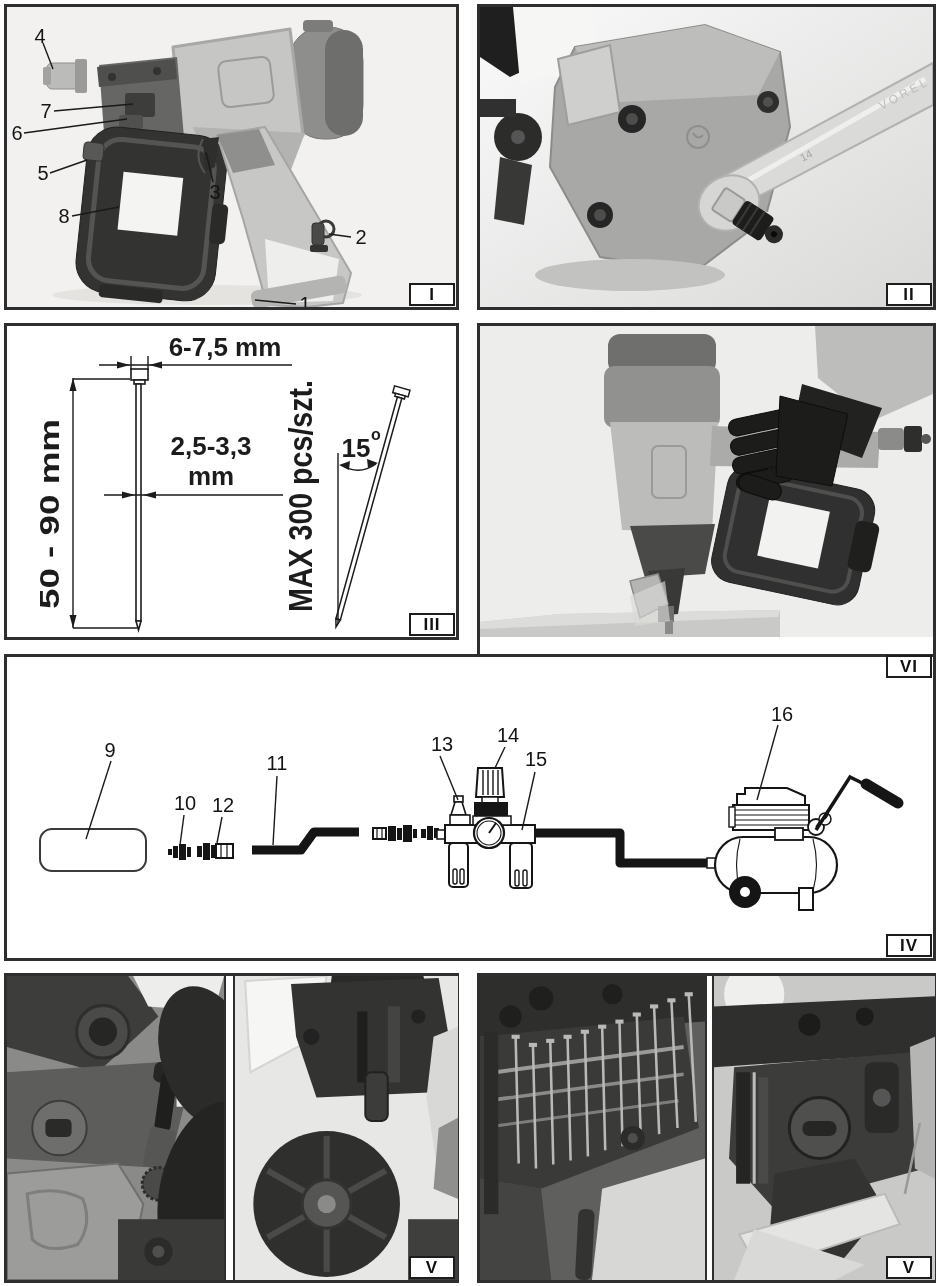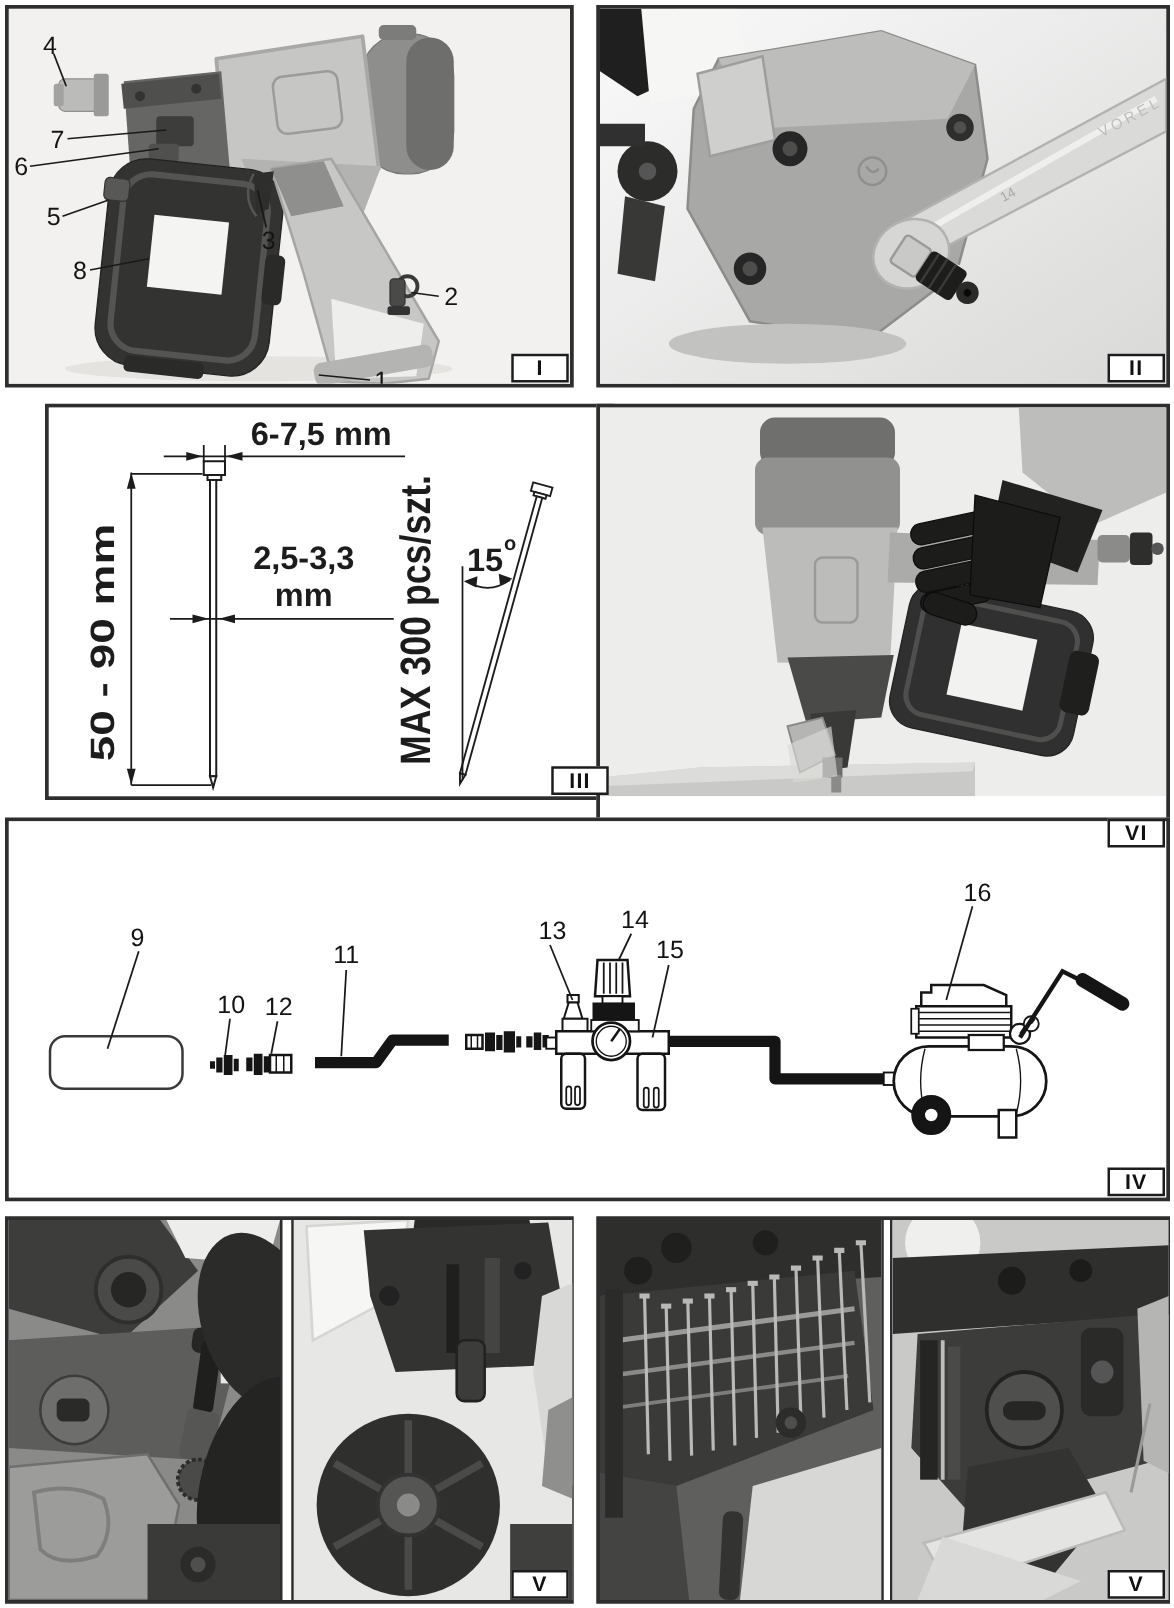--- a/index.html
+++ b/index.html
@@ -143,21 +143,21 @@
         <line x1="14" y1="-14" x2="14" y2="14" stroke="#3a3a3a" stroke-width="2"></line>
         <line x1="22" y1="-14" x2="22" y2="14" stroke="#3a3a3a" stroke-width="2"></line>
         <line x1="30" y1="-14" x2="30" y2="14" stroke="#3a3a3a" stroke-width="2"></line>
         <circle cx="50" cy="0" r="9" fill="#2a2a29"></circle>
           <circle cx="50" cy="0" r="3" fill="#0a0a0a"></circle>
       </g>
     </svg>
     <div class="plabel">II</div>
   </div>
 
-  <div class="panel" style="left:4px;top:323px;width:455px;height:317px;margin-left:32px;">
+  <div class="panel" style="left:4px;top:323px;width:455px;height:317px;">
     <svg width="449" height="311" viewBox="0 0 449 311">
       <rect x="0" y="0" width="449" height="311" fill="#ffffff"></rect>
       <g fill="#ffffff" stroke="#1c1c1c" stroke-width="1.6">
         <rect x="124" y="43" width="17" height="11"></rect>
         <rect x="127" y="54" width="11" height="4"></rect>
         <rect x="129" y="58" width="5" height="237"></rect>
         <polygon points="129,295 134,295 131.5,304"></polygon>
       </g>
       <g>
         <line class="ln" x1="92" y1="39" x2="285" y2="39"></line>

